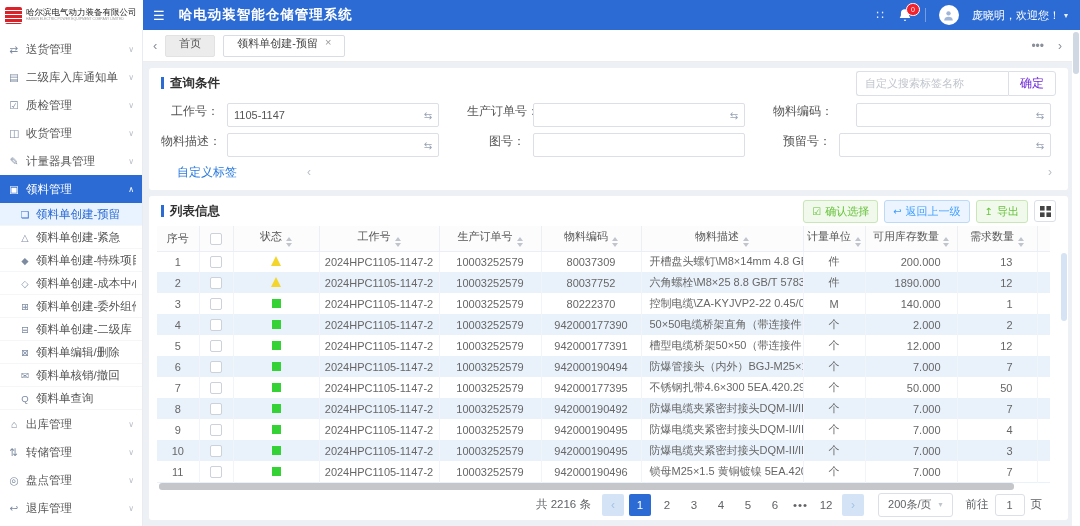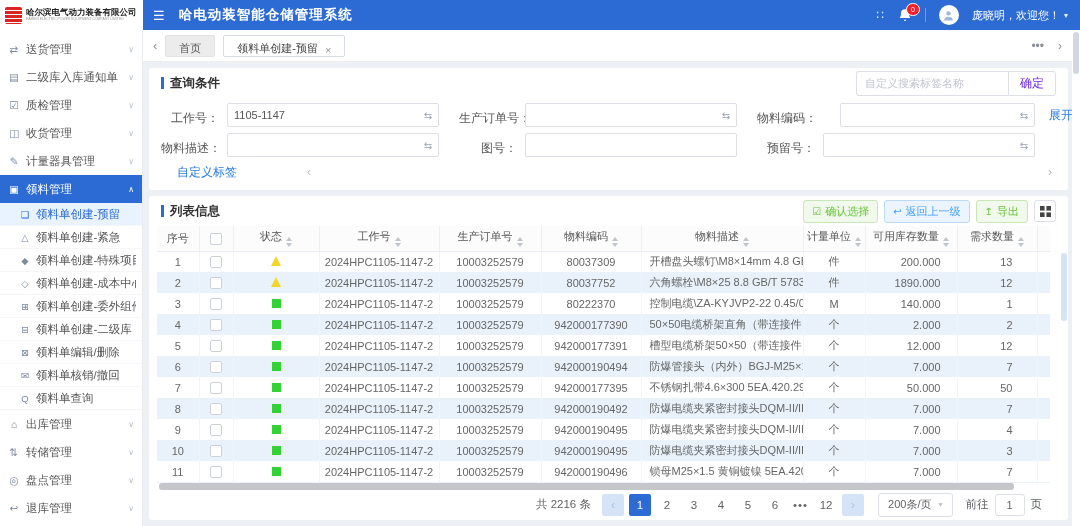--- a/index.html
+++ b/index.html
@@ -4,21 +4,21 @@
 <style>
   *{box-sizing:border-box;margin:0;padding:0}
   html,body{width:1080px;height:526px;overflow:hidden}
   body{font-family:"Liberation Sans","DejaVu Sans",sans-serif;font-size:12px;color:#333;background:#edf1f6;position:relative}
 
   
   .topbar{position:absolute;top:0;left:0;right:0;height:30px;background:#2b6bd3;display:flex;align-items:center;color:#fff;z-index:5}
   .brand{width:143px;height:30px;background:#fff;display:flex;align-items:center;padding:0 5px;gap:4px;flex-shrink:0}
   .logo{width:17px;height:17px;background:#d8232a;border-radius:2px;background-image:repeating-linear-gradient(#d8232a 0 3px,#fff 3px 4px);flex-shrink:0}
   .brand-col{display:flex;flex-direction:column;line-height:1.1;overflow:hidden}
-  .brand-cn{font-size:8.5px;font-weight:bold;color:#222;white-space:nowrap}
+  .brand-cn{font-size:8.5px;font-weight:normal;color:#222;white-space:nowrap}
   .brand-en{font-size:4px;color:#999;white-space:nowrap;transform:scale(.85);transform-origin:left center}
   .collapse{margin-left:10px;font-size:13px;color:#fff;cursor:pointer}
   .app-title{margin-left:14px;font-weight:bold;font-size:13.5px;letter-spacing:1px}
   .top-right{margin-left:auto;display:flex;align-items:center;gap:13px;padding-right:12px}
   .fs-icon{font-size:12px;color:rgba(255,255,255,.9);cursor:pointer;letter-spacing:1px}
   .bell-wrap{position:relative;cursor:pointer;display:flex}
   .badge{position:absolute;top:-5px;right:-8px;background:#f5222d;color:#fff;font-size:7px;line-height:1;border-radius:7px;padding:2px 4px;border:1px solid #fff}
   .tr-div{width:1px;height:14px;background:rgba(255,255,255,.35)}
   .avatar{width:20px;height:20px;border-radius:50%;background:#fff;display:flex;align-items:center;justify-content:center;overflow:hidden}
   .welcome{font-size:11px;display:flex;align-items:center;gap:4px;cursor:pointer}
@@ -38,39 +38,39 @@
   .side-sub.selected .s-icon{color:#2b6bd3}
   .side-sb{position:absolute;top:36px;right:1px;width:3px;height:55px;background:#d9dde3;border-radius:2px}
 
   
   .main{position:absolute;left:143px;top:30px;right:8px;bottom:0;display:flex;flex-direction:column}
   .page-sb{position:absolute;right:0;top:30px;bottom:0;width:8px;background:#fff}
   .page-sb i{display:block;width:6px;height:42px;margin:2px 1px;background:#cfd8e3;border-radius:3px}
 
   .tabbar{height:32px;background:#fff;display:flex;align-items:center;padding:0 10px;gap:8px;border-bottom:1px solid #ededed;flex-shrink:0}
   .tab-nav{color:#8a8f99;font-size:13px;cursor:pointer}
-  .tab{height:22px;display:flex;align-items:flex-end;padding:0 13px;font-size:11px;border-radius:2px;cursor:pointer}
+  .tab{height:22px;display:flex;align-items:flex-start;padding:0 13px;font-size:11px;border-radius:2px;cursor:pointer}
   .tab.home{background:#ececec;border:1px solid #e2e2e2;color:#555}
   .tab.active{background:#fff;border:1px solid #d8dce5;color:#444;gap:7px}
   .tab .close{color:#999;font-size:11px}
   .tabbar-right{margin-left:auto;display:flex;gap:14px;color:#8a8f99;align-items:center}
 
   .card{background:#fff;border-radius:3px;margin:6px 4px 0 6px}
   .card-head{height:30px;display:flex;align-items:center;padding:0 12px;gap:6px}
   .bluebar{width:3px;height:12px;background:#2b6bd3;flex-shrink:0}
   .sec-title{font-weight:bold;font-size:12.5px;color:#333}
 
   
   .tag-group{margin-left:auto;display:flex;align-items:center}
   .tag-input{width:152px;height:25px;border:1px solid #dcdfe6;border-right:0;border-radius:3px 0 0 3px;padding:0 8px;font-size:11px;color:#555;outline:none}
   .tag-input::placeholder{color:#c0c4cc}
   .confirm-btn{height:25px;border:1px solid #dcdfe6;border-radius:0 3px 3px 0;background:#fff;color:#6d28d9;font-size:12px;padding:0 11px;cursor:pointer}
   .q-body{padding:2px 12px 6px}
   .q-row{display:flex;align-items:center;height:30px}
-  .fg{display:flex;align-items:flex-end;width:278px;flex-shrink:0;margin-right:20px}
+  .fg{display:flex;align-items:flex-start;width:278px;flex-shrink:0;margin-right:28px}
   .fg label{width:66px;text-align:right;color:#555;font-size:12px;padding-right:8px;flex-shrink:0;white-space:nowrap}
   .inp{flex:1;height:24px;border:1px solid #dcdfe6;border-radius:2px;display:flex;align-items:center;background:#fff;overflow:hidden}
   .inp input{border:0;outline:0;flex:1;font-size:11px;padding:0 6px;color:#555;min-width:0;background:transparent}
   .suffix{width:20px;text-align:center;color:#98a3b3;font-size:10px;cursor:pointer;flex-shrink:0}
   .q-actions{display:flex;align-items:center;gap:9px;margin-left:-6px}
   .link{color:#2b7be0;font-size:12px;cursor:pointer;white-space:nowrap}
   .q-row3{height:24px;display:flex;align-items:center;padding-left:16px;gap:70px}
   .arr{color:#b9bec7;font-size:12px;cursor:pointer}
   .arr.right{margin-left:auto;margin-right:4px}
 

